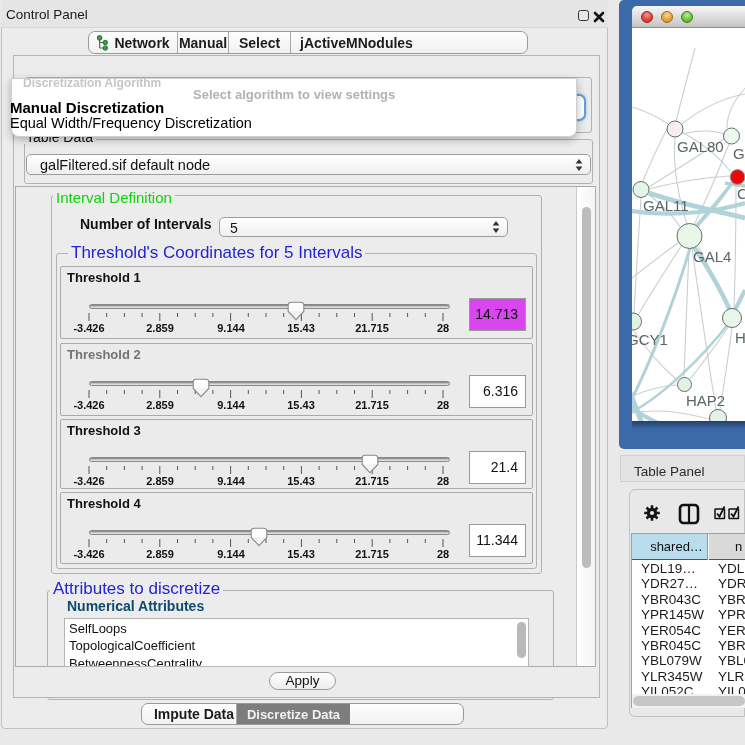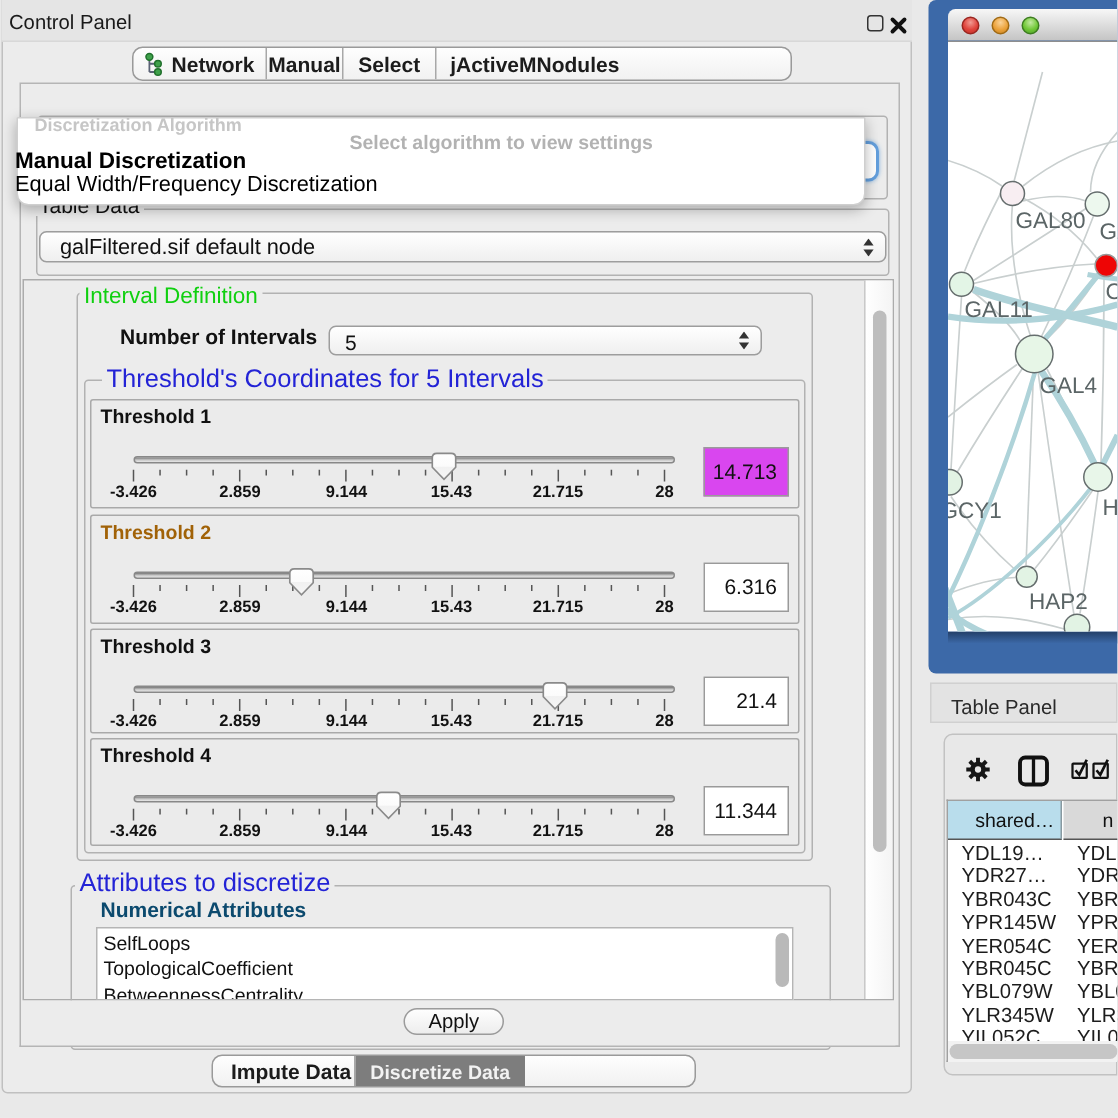--- a/index.html
+++ b/index.html
@@ -111,21 +111,21 @@
       <linearGradient id="tg0" x1="0" y1="0" x2="0" y2="1">
         <stop offset="0" stop-color="#ffffff"></stop>
         <stop offset="0.5" stop-color="#fbfbfb"></stop>
         <stop offset="0.52" stop-color="#f1f1f1"></stop>
         <stop offset="1" stop-color="#f6f6f6"></stop>
       </linearGradient>
     </defs>
   </svg>
 <div class="abs" style="left:469px;top:298px;width:57px;height:33px;background:#d946ef;border:1px solid #9a9a9a;font-size:14px;color:#111;text-align:right;line-height:31px;padding-right:7px;">14.713</div>
 <div class="abs" style="left:60px;top:343px;width:473px;height:73px;background:#ebebeb;border:1px solid #a9a9a9;border-radius:2px;"></div>
-<div class="abs" style="left:67px;top:347px;font-size:13px;font-weight:bold;color:#a16207;text-align:center;">Threshold 2</div>
+<div class="abs" style="left:67px;top:347px;font-size:13px;font-weight:bold;color:#737373;text-align:center;">Threshold 2</div>
 <div class="abs" style="left:89px;top:381px;width:361px;height:5px;border-radius:2.5px;background:linear-gradient(#777,#c9c9c9 55%,#e8e8e8);border:0.5px solid #888;"></div>
 <svg class="abs" style="left:88px;top:390px;" width="358" height="9" viewBox="0 0 358 9">
     <g stroke="#555" stroke-width="1">
       <path d="M1.0,0 L1.0,8"></path>
       <path d="M18.7,0 L18.7,4"></path>
       <path d="M36.4,0 L36.4,4"></path>
       <path d="M54.1,0 L54.1,4"></path>
       <path d="M71.8,0 L71.8,8"></path>
       <path d="M89.5,0 L89.5,4"></path>
       <path d="M107.2,0 L107.2,4"></path>
@@ -270,21 +270,21 @@
 
 <div class="abs" style="left:13px;top:697px;width:587px;height:1px;background:#b5b5b5;"></div>
 
 <div class="tseg" style="left:141px;top:703px;width:323px;height:22px;">
   <div class="t" style="width:95px;padding-left:10px;">Impute Data</div>
   <div class="t sel" style="width:113px;font-size:13px;">Discretize Data</div>
 </div>
 
 <div class="abs" style="left:11px;top:78px;width:566px;height:59px;background:#fff;border:1px solid #cfcfcf;border-radius:1px 1px 8px 8px;box-shadow:0 3px 9px rgba(0,0,0,0.28);"></div>
 <div class="abs" style="left:23px;top:76px;font-size:12px;font-weight:bold;color:#c6c6c6;">Discretization Algorithm</div>
-<div class="abs" style="left:193px;top:87px;font-size:13px;font-weight:bold;color:#b2b2b2;margin-left:40px;">Select algorithm to view settings</div>
+<div class="abs" style="left:193px;top:87px;font-size:13px;font-weight:bold;color:#b2b2b2;">Select algorithm to view settings</div>
 <div class="abs" style="left:10px;top:99px;font-size:15px;font-weight:bold;color:#000;">Manual Discretization</div>
 <div class="abs" style="left:10px;top:115px;font-size:14.5px;color:#000;">Equal Width/Frequency Discretization</div>
 
 <div class="abs" style="left:619px;top:0;width:126px;height:449px;background:#3c69a8;border-radius:5px 0 0 5px;"></div>
 <div class="abs" style="left:632px;top:6px;width:113px;height:22px;background:linear-gradient(#f7f7f7,#c4c4c4);border-radius:5px 0 0 0;border-bottom:1px solid #8e8e8e;"></div>
 <div class="abs" style="left:641px;top:11px;width:12px;height:12px;border-radius:50%;background:radial-gradient(circle at 50% 30%,#f09a92 0%,#e0443c 55%,#c03028 100%);border:0.5px solid #9a2620;"></div>
 <div class="abs" style="left:661px;top:11px;width:12px;height:12px;border-radius:50%;background:radial-gradient(circle at 50% 30%,#fad398 0%,#eca33c 55%,#c6821f 100%);border:0.5px solid #a06a15;"></div>
 <div class="abs" style="left:681px;top:11px;width:12px;height:12px;border-radius:50%;background:radial-gradient(circle at 50% 30%,#c2e8a0 0%,#71c837 55%,#4f9e2a 100%);border:0.5px solid #3d7d20;"></div>
 <div class="abs" style="left:632px;top:421px;width:113px;height:8px;background:linear-gradient(#233f68,#3c69a8);"></div>
 <svg class="abs" style="left:632px;top:28px;background:#fff;" width="113" height="393" viewBox="0 0 113 393" id="netsvg">

